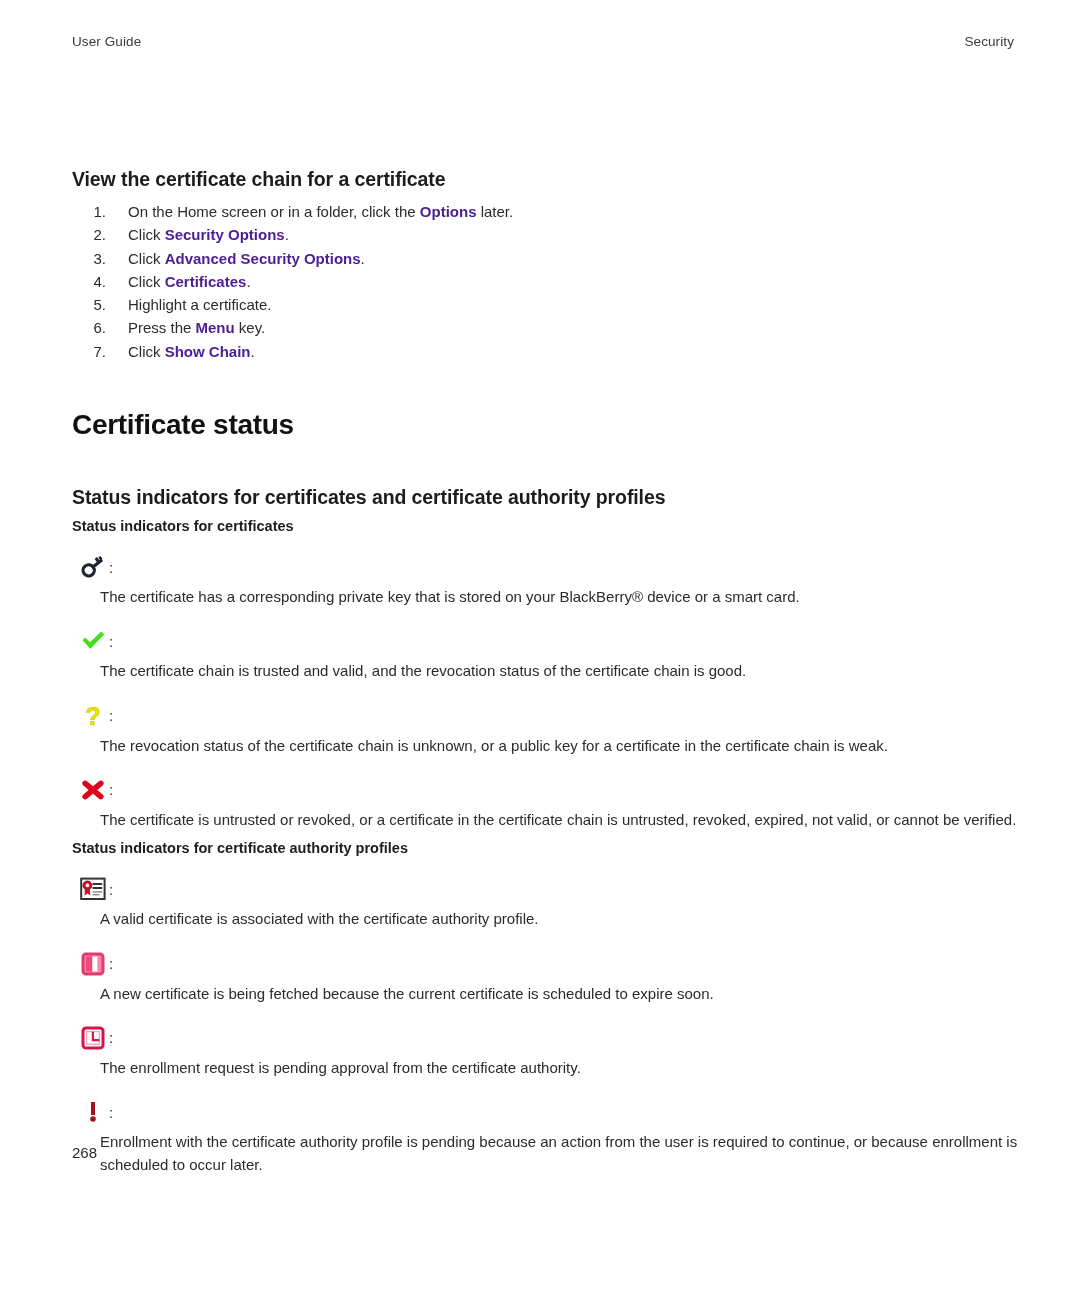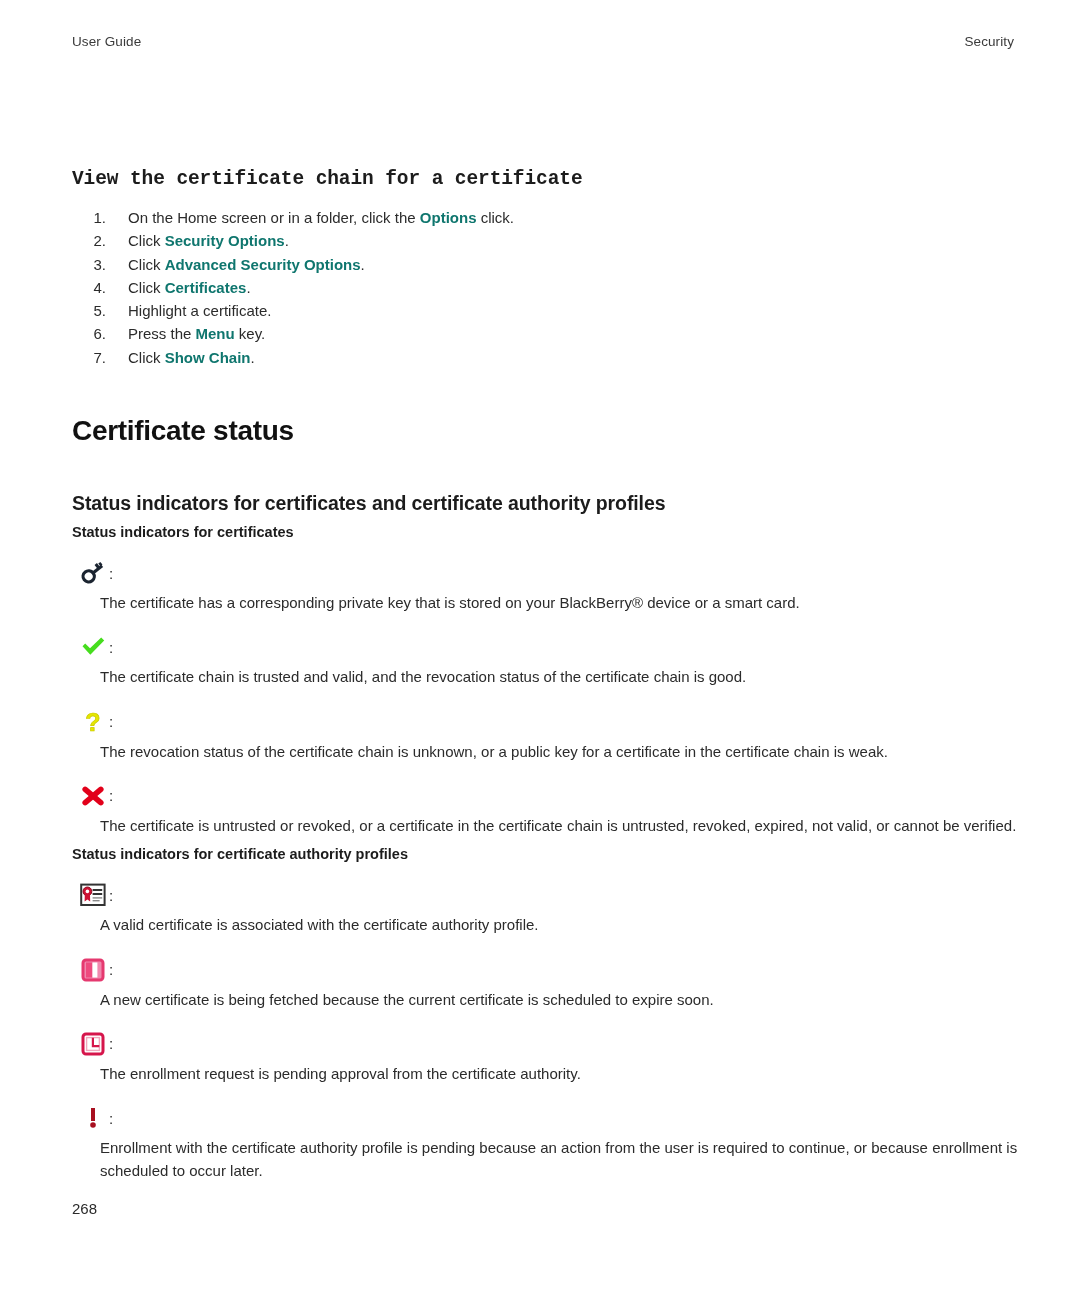--- a/index.html
+++ b/index.html
@@ -42,23 +42,22 @@
     position: absolute;
     top: 168px;
     left: 72px;
     width: 948px;
   }
 
   h2.section-title {
     font-size: 19.5px;
     font-weight: bold;
     color: #1c1c1c;
-    margin: 0 0 16px 0;
+    margin: 0 0 9px 0;
     letter-spacing: -0.1px;
-    font-family: Liberation Mono, monospace;
   }
 
   
   ol.steps {
     margin: 0;
     padding: 0;
     list-style: none;
   }
   ol.steps li {
     display: flex;
@@ -70,21 +69,21 @@
     width: 34px;
     flex: 0 0 34px;
     text-align: right;
     padding-right: 22px;
     box-sizing: content-box;
     color: #2b2b2b;
   }
   ol.steps li .txt {
     flex: 1;
   }
-  b, strong { font-weight: bold; color: #0f766e; }
+  b, strong { font-weight: bold; color: #4c1d95; }
 
   h1.chapter {
     font-size: 28px;
     font-weight: bold;
     color: #111111;
     margin: 46px 0 8px 0;
     letter-spacing: -0.3px;
   }
 
   h3.topic {
@@ -131,21 +130,21 @@
     color: #2b2b2b;
     margin-left: 28px;
     margin-top: 3px;
     max-width: 920px;
   }
 
   
   .folio {
     position: absolute;
     left: 72px;
-    top: 1200px;
+    top: 1144px;
     font-size: 15px;
     color: #2b2b2b;
   }
 </style>
 </head>
 <body>
 
 <div class="page">
 
   <div class="running-head">
@@ -153,21 +152,21 @@
     <span>Security</span>
   </div>
 
   <div class="content">
 
     <h2 class="section-title">View the certificate chain for a certificate</h2>
 
     <ol class="steps">
       <li>
         <span class="num">1.</span>
-        <span class="txt"><span>On the Home screen or in a folder, click the </span><b>Options</b><span> click.</span></span>
+        <span class="txt"><span>On the Home screen or in a folder, click the </span><b>Options</b><span> later.</span></span>
       </li>
       <li>
         <span class="num">2.</span>
         <span class="txt"><span>Click </span><b>Security Options</b><span>.</span></span>
       </li>
       <li>
         <span class="num">3.</span>
         <span class="txt"><span>Click </span><b>Advanced Security Options</b><span>.</span></span>
       </li>
       <li>

